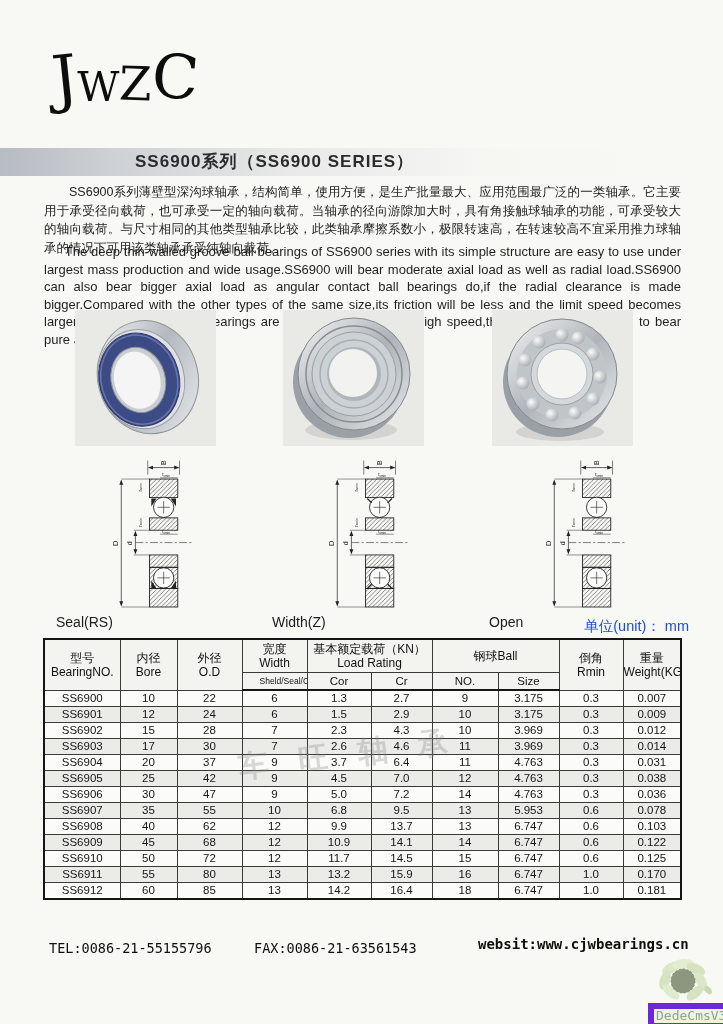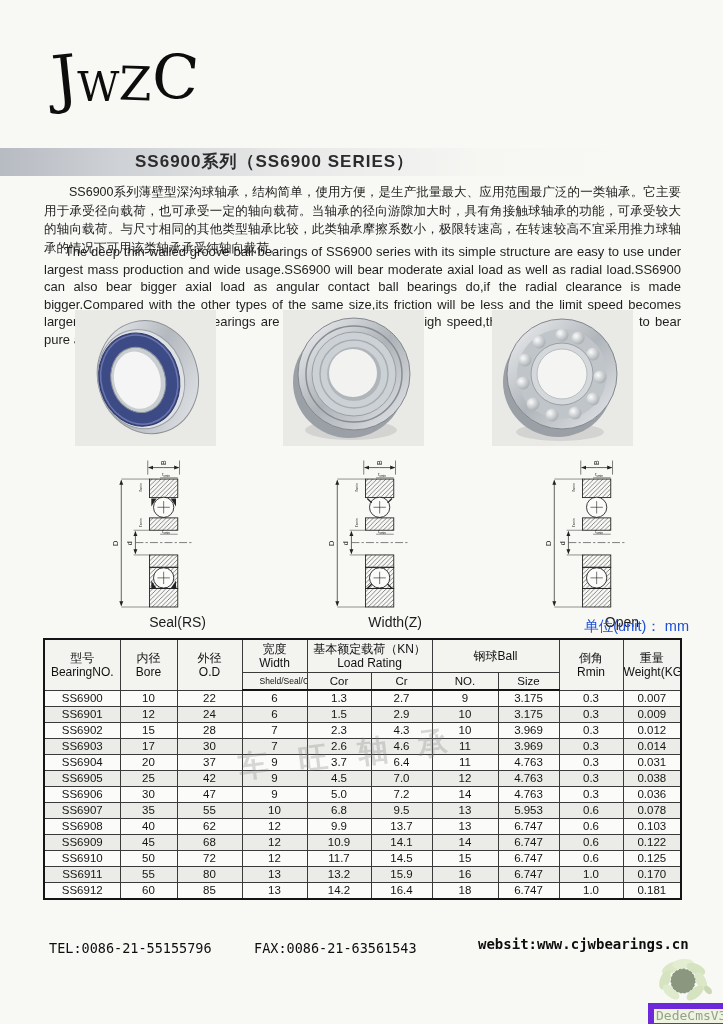--- a/index.html
+++ b/index.html
@@ -30,21 +30,21 @@
        font-size:12.5px;line-height:18.5px;text-indent:2em;text-align:justify;color:#222;}
   .para-en{position:absolute;left:44px;top:243px;width:637px;margin:0;
        font-size:13px;line-height:17.5px;text-indent:1.6em;text-align:justify;color:#1f1f1f;}
 
   
   .photos{position:absolute;left:0;top:310px;width:723px;height:138px;}
   .photo-panel{position:absolute;top:0;width:141px;height:136px;background:#e9e9e6;}
   .photo-1{left:75px;} .photo-2{left:283px;} .photo-3{left:492px;}
 
   
-  .fig{position:absolute;top:456px;width:150px;text-align:right;}
+  .fig{position:absolute;top:456px;width:150px;text-align:left;}
   .fig-1{left:56px;} .fig-2{left:272px;} .fig-3{left:489px;}
   .fig .caption{display:block;margin-top:2px;font-size:14px;color:#1c1c1c;}
 
   
   .unit-note{position:absolute;top:617px;right:34px;font-size:14.5px;color:#1d4ed8;margin-left:28px;}
 
   
   .spec-table{position:absolute;left:43px;top:638px;width:637px;border-collapse:collapse;
        table-layout:fixed;background:#fbfbf9;}
   .spec-table th,.spec-table td{border:1px solid #3a3a3a;text-align:center;vertical-align:middle;

